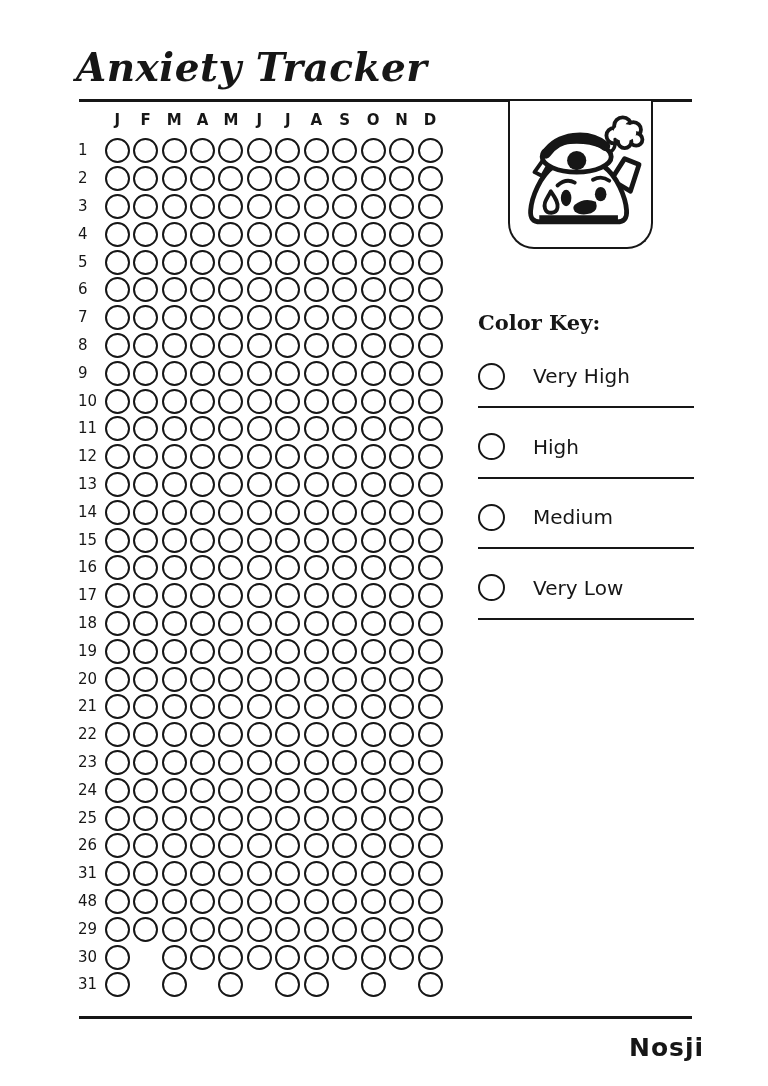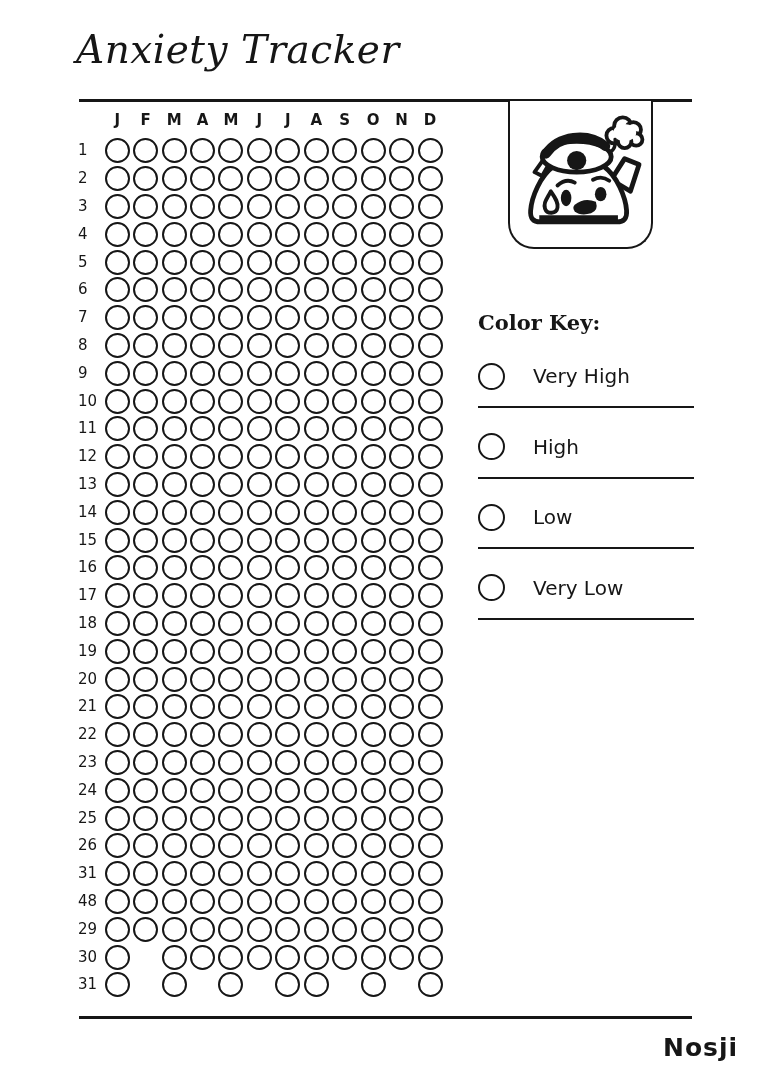--- a/index.html
+++ b/index.html
@@ -2,22 +2,22 @@
 <html><head>
 <meta charset="utf-8">
 <style>
   html,body { margin:0; padding:0; background:#e8e8e8; }
   .page {
     position:relative; width:768px; height:1086px; margin:0 auto;
     background:#ffffff; color:#161616; overflow:hidden;
     font-family:"DejaVu Sans", sans-serif;
   }
   .title {
-    position:absolute; left:76px; top:27px;
-    font-family:"DejaVu Serif", serif; font-style:italic; font-weight:normal;
+    position:absolute; left:76px; top:44px;
+    font-family:"DejaVu Serif", serif; font-style:italic; font-weight:bold;
     font-size:39px; letter-spacing:0.5px; white-space:nowrap;
   }
   .rule { position:absolute; height:3px; background:#161616; }
   .rule-top { left:79px; top:99px; width:613px; }
   .rule-bottom { left:79px; top:1016px; width:613px; }
 
   .kettle-box {
     position:absolute; left:508px; top:101px; width:145px; height:148px;
     box-sizing:border-box; background:#fff;
     border:2.5px solid #161616; border-top:none;
@@ -52,21 +52,21 @@
     display:flex; align-items:center; gap:28px;
   }
   .key-circle {
     width:23px; height:23px; box-sizing:content-box;
     border:2.5px solid #161616; border-radius:50%; background:#fff; flex:0 0 auto;
   }
   .key-label { font-size:20px; }
 
   .brand {
     position:absolute; left:629px; top:1033px;
-    font-size:25px; font-weight:bold; letter-spacing:1px;margin-left:34px;
+    font-size:25px; font-weight:bold; letter-spacing:1px;
   }
 </style>
 </head>
 <body>
 
 <div class="page">
 
   <div class="title">Anxiety Tracker</div>
   <div class="rule rule-top"></div>
 
@@ -1333,21 +1333,21 @@
     <div class="key-item">
       <div class="key-circle"></div>
       <div class="key-label">Very High</div>
     </div>
     <div class="key-item">
       <div class="key-circle"></div>
       <div class="key-label">High</div>
     </div>
     <div class="key-item">
       <div class="key-circle"></div>
-      <div class="key-label">Low</div>
+      <div class="key-label">Medium</div>
     </div>
     <div class="key-item">
       <div class="key-circle"></div>
       <div class="key-label">Very Low</div>
     </div>
   </div>
 
   <div class="rule rule-bottom"></div>
   <div class="brand">Nosji</div>
 

